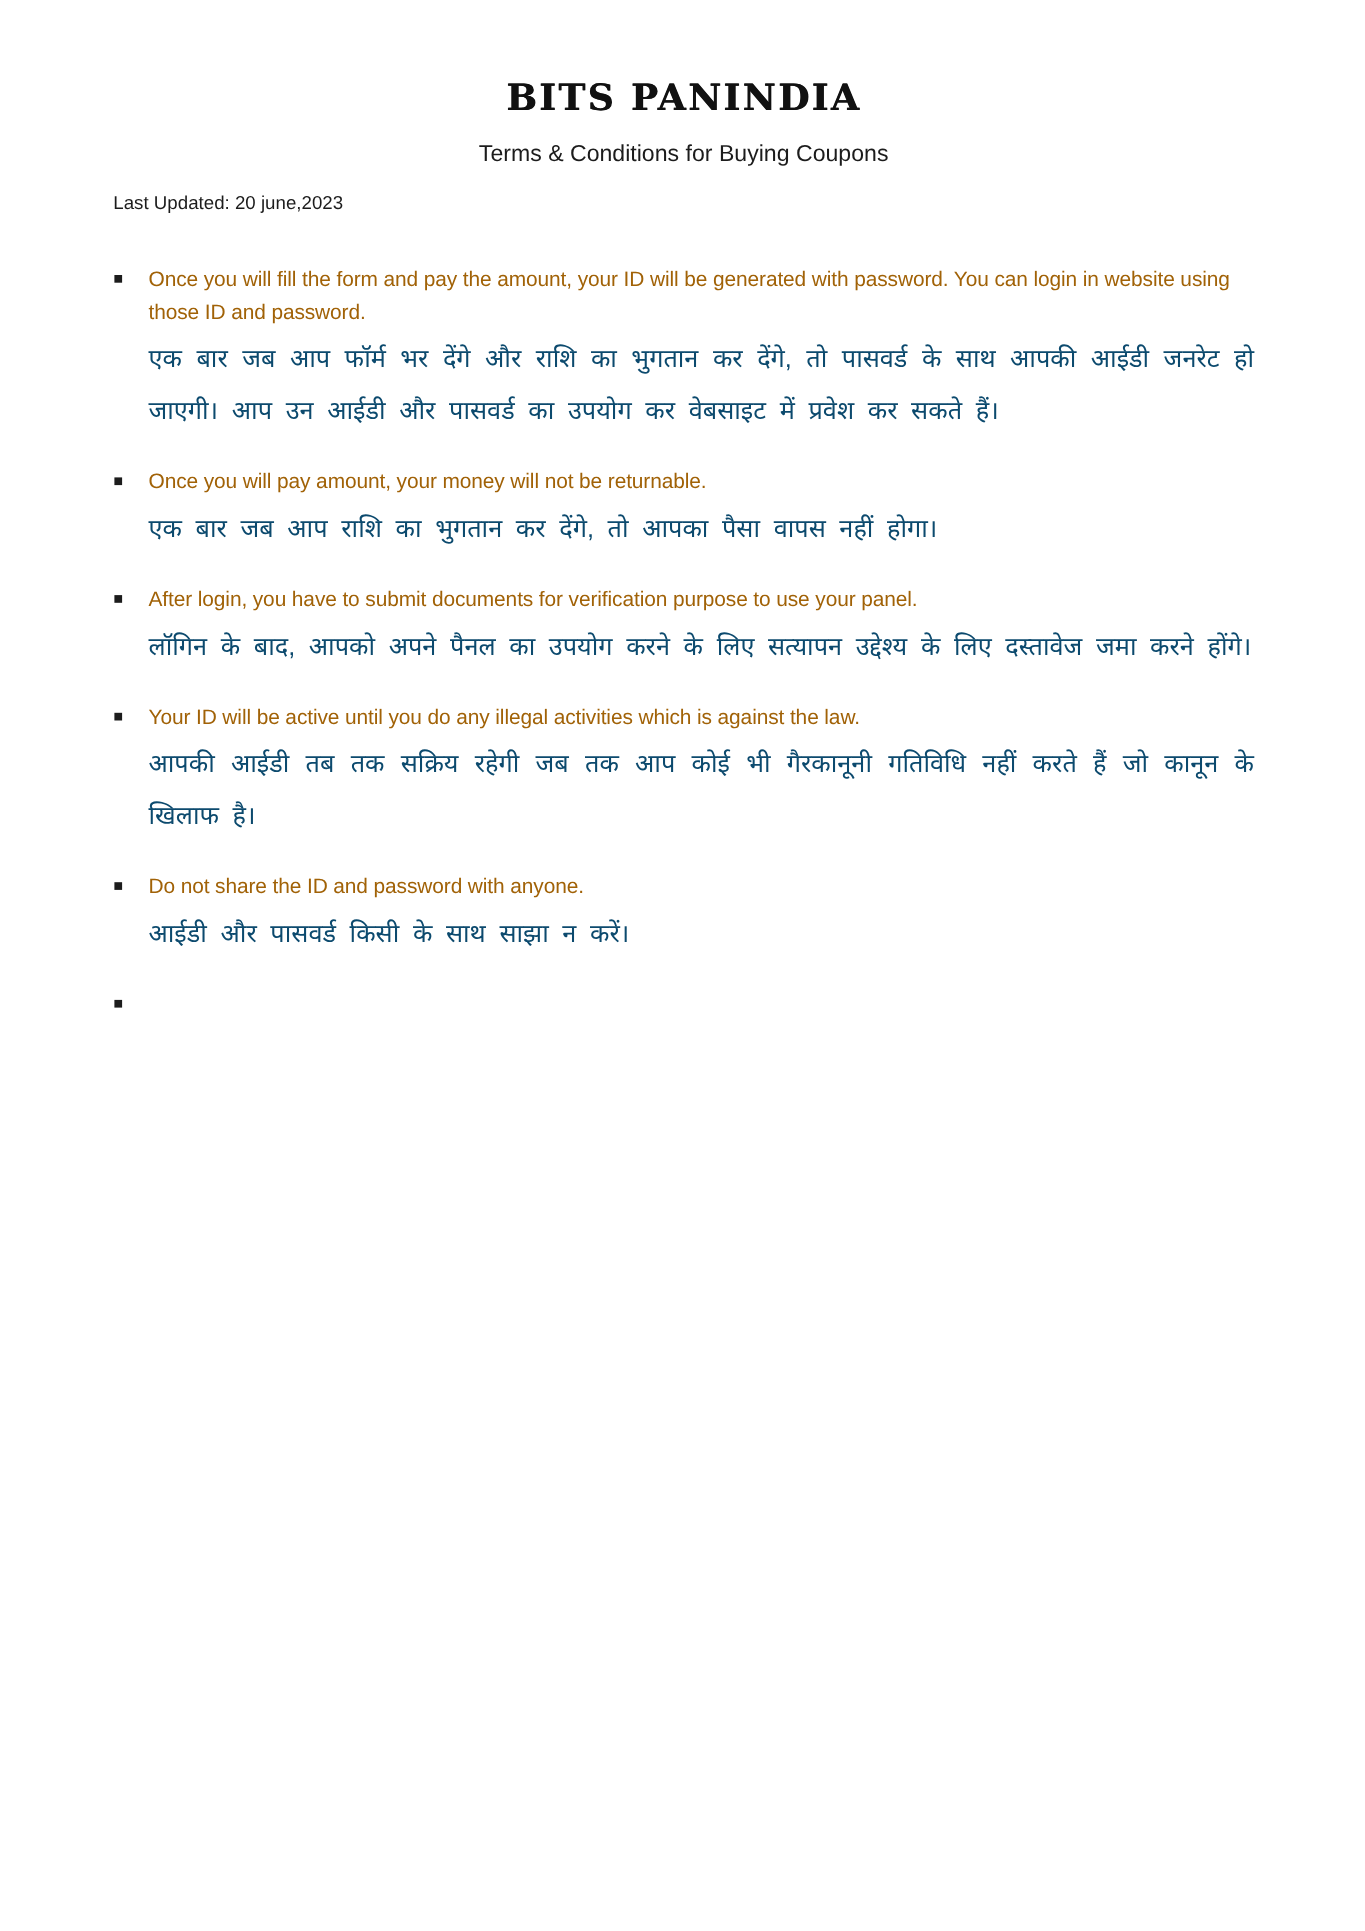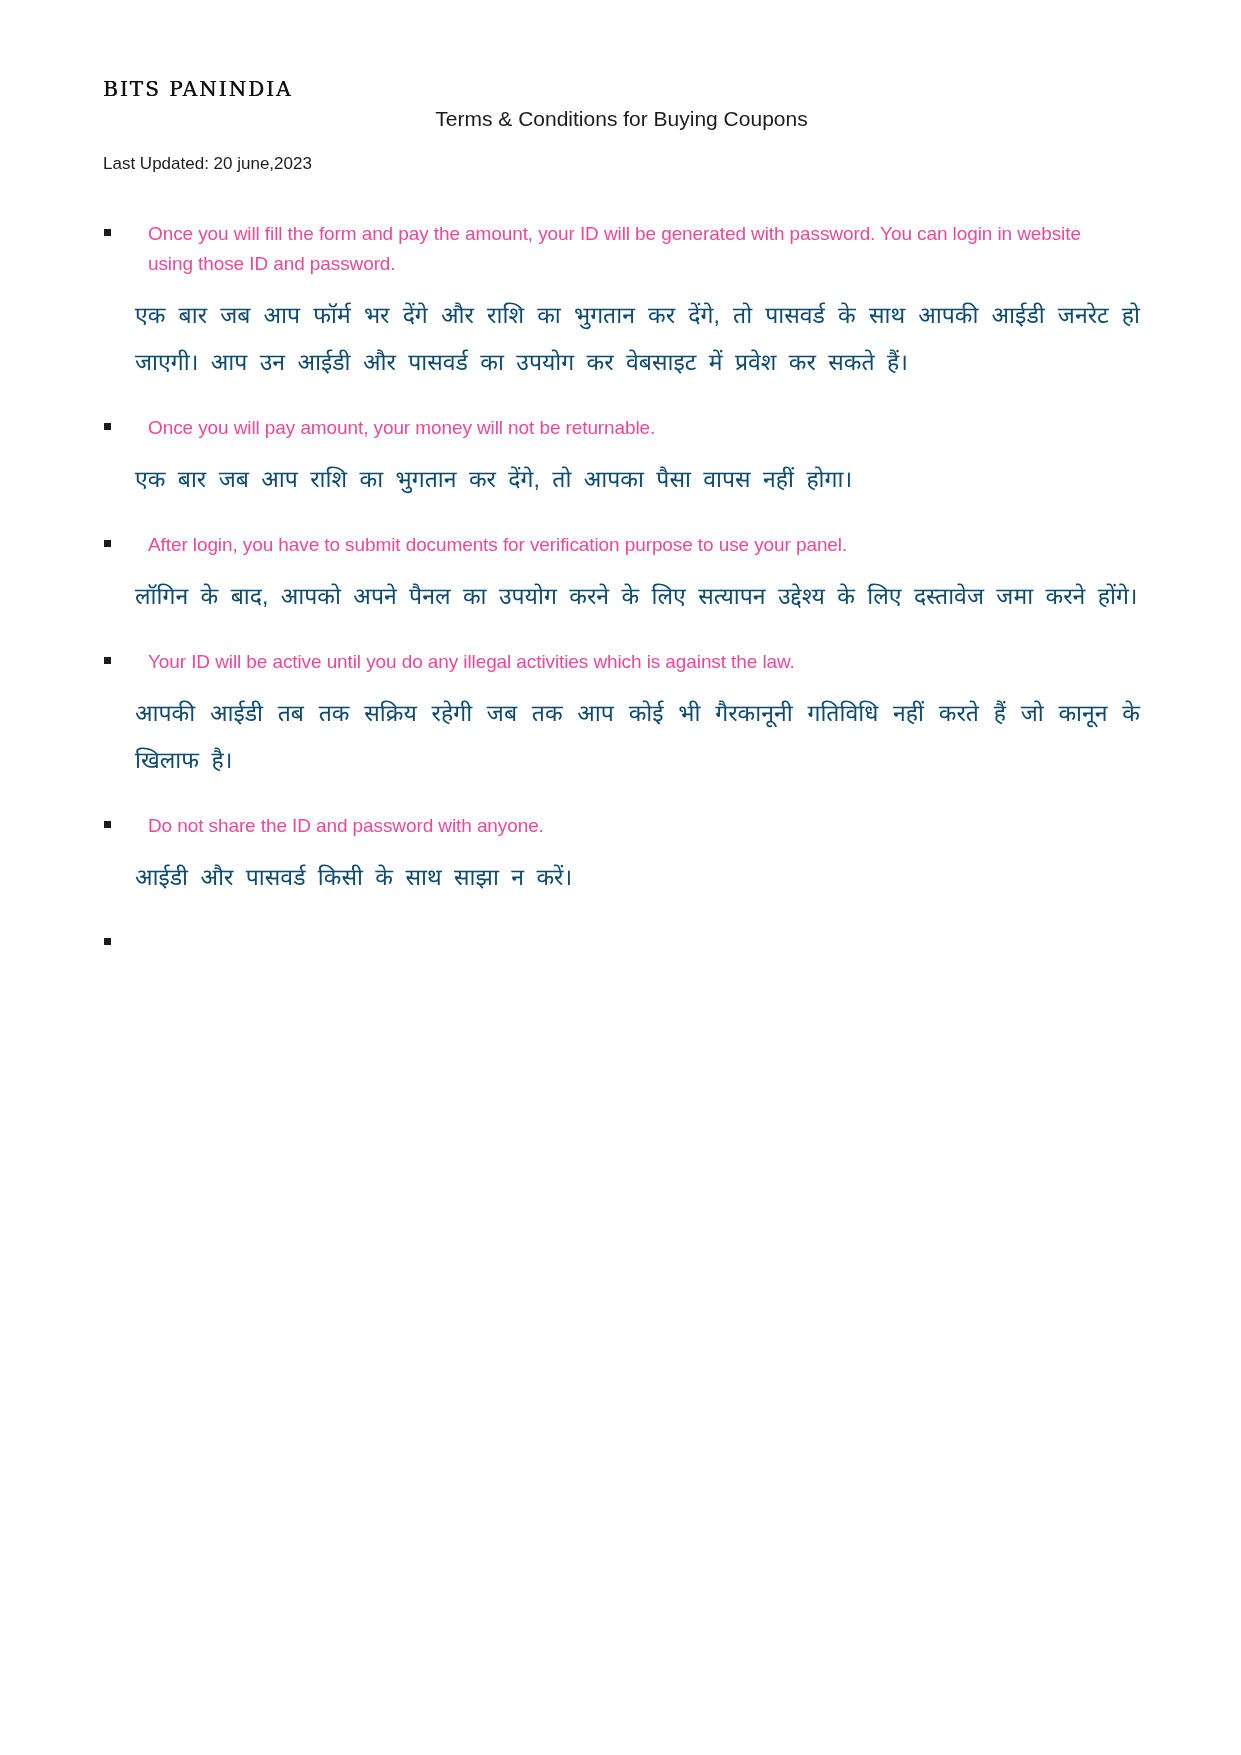--- a/index.html
+++ b/index.html
@@ -14,33 +14,34 @@
     font-family: "Liberation Sans", sans-serif;
     overflow: hidden;
   }
   .doc {
     box-sizing: border-box;
     width: 1241px;
     height: 1755px;
     padding: 72px 101px 0 103px;
   }
   .doc-title {
-    text-align: left;
+    text-align: center;
     font-family: "DejaVu Serif", serif;
-    font-weight: 400;
-    font-size: 20px;
+    font-weight: 700;
+    font-size: 33px;
     letter-spacing: 2px;
     line-height: 34px;
     color: #111111;
     text-shadow: 0.5px 0 0 #111111;
   }
   .doc-subtitle {
     text-align: center;
     font-size: 21px;
     line-height: 26px;
+    margin-top: 21px;
     color: #1c1c1c;
   }
   .doc-updated {
     text-align: left;
     font-size: 17px;
     line-height: 22px;
     margin-top: 21px;
     color: #1c1c1c;
   }
   ul.terms {
@@ -55,25 +56,25 @@
   }
   .bullet-sq {
     position: absolute;
     left: 1px;
     top: 10px;
     width: 7px;
     height: 7px;
     background: #1c1c1c;
   }
   p.en {
-    margin: 13px;
+    margin: 0;
     font-size: 19px;
     line-height: 30px;
     letter-spacing: -0.1px;
-    color: #ec4899;
+    color: #a16207;
   }
   p.hi {
     margin: 3px 0 0 0;
     font-size: 23px;
     line-height: 47px;
     text-align: justify;
     word-spacing: 6px;
     color: #0c4a6e;
   }
 </style>

